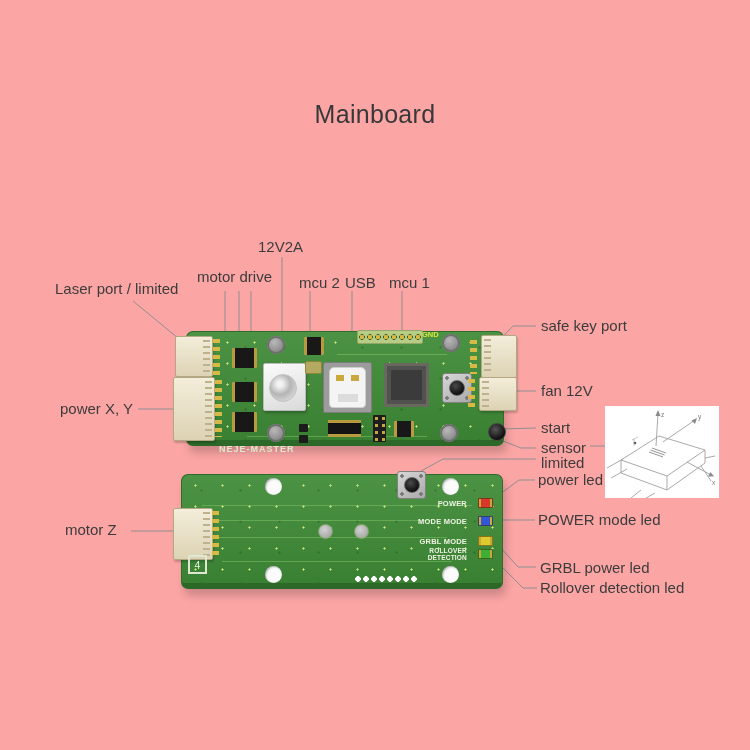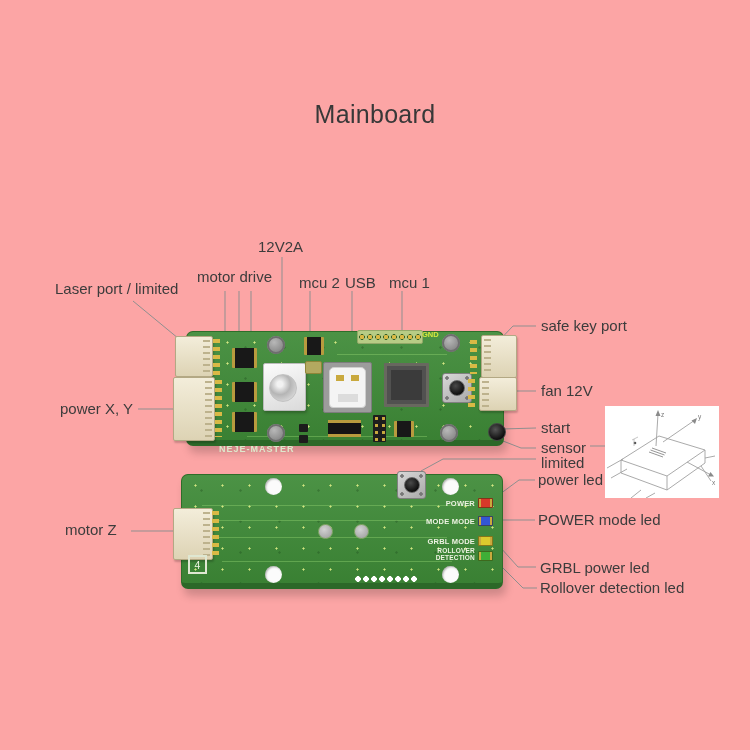--- a/index.html
+++ b/index.html
@@ -114,21 +114,21 @@
   .pc-1{left:136px;top:49px}.pc-2{left:172px;top:49px}
   .board-name{position:absolute;left:32px;top:112px;font-size:9px;font-weight:bold;
         color:#dfe8cc;letter-spacing:1px;}
   .dotrow{position:absolute;left:172px;top:100px;width:64px;height:8px;
         background-image:radial-gradient(circle at 4px 50%, #fff 2.6px, transparent 3px);
         background-size:8px 100%;}
   .idx-box{position:absolute;left:6px;top:80px;width:15px;height:15px;border:2px solid #dfe7d2;
         color:#eef3e2;font-size:10.5px;display:flex;align-items:center;justify-content:center;}
 
   
-  .led-row{position:absolute;right:9px;display:flex;align-items:flex-end;gap:3px;}
+  .led-row{position:absolute;right:9px;display:flex;align-items:center;gap:11px;}
   .r-power{top:23px}.r-neje{top:41px}.r-grbl{top:61px}.r-roll{top:72px}
   .led-label{color:#eef3e2;font-size:7.5px;font-weight:bold;letter-spacing:0.2px;white-space:nowrap;}
   .led-label-wrap{white-space:normal;width:44px;text-align:right;font-size:6.5px;line-height:7px;}
   .led{width:13px;height:8px;border-radius:1px;border:1px solid rgba(60,50,10,0.55);
        box-shadow:inset 2px 0 0 #c9a93e, inset -2px 0 0 #c9a93e;}
 
   
   .axis-panel{position:absolute;left:605px;top:406px;width:114px;height:92px;background:#ffffff;}
 </style>
 </head>

